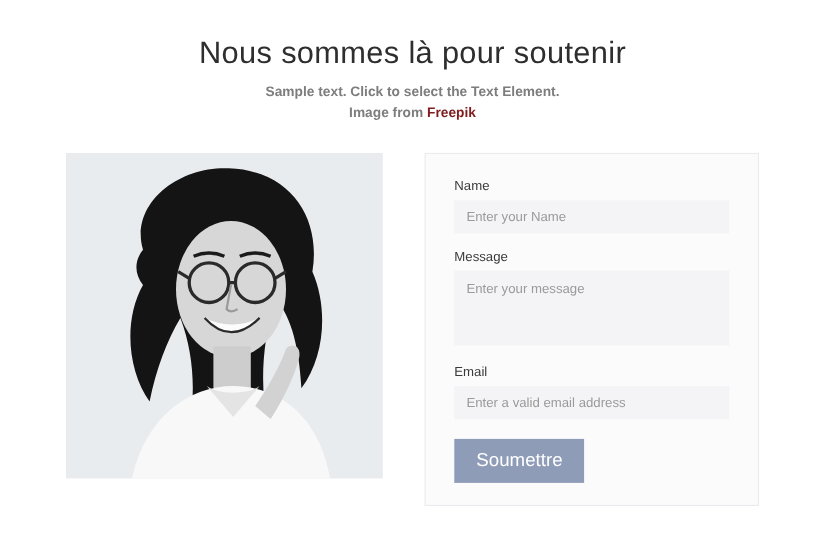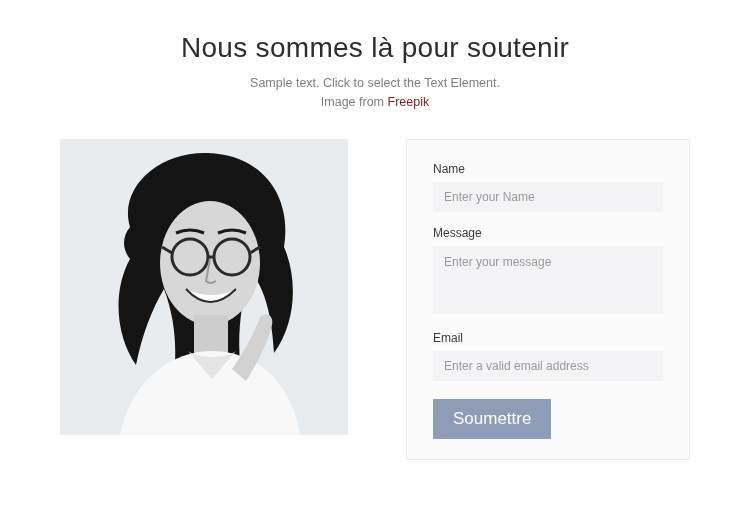--- a/index.html
+++ b/index.html
@@ -25,26 +25,27 @@
   .title {
     font-size: 28px;
     font-weight: 400;
     letter-spacing: 0.3px;
   }
   .subtitle {
     margin-top: 10px;
     font-size: 12.5px;
     color: var(--muted);
     line-height: 1.55;
+    font-weight: bold;
   }
   .subtitle a { color: #7f1d1d; text-decoration: none; }
   .content {
     margin-top: 26px;
     display: flex;
-    gap: 58px;
+    gap: 38px;
     align-items: stretch;
   }
   .photo {
     width: 288px;
     height: 296px;
     background: #eef0f1;
     position: relative;
     overflow: hidden;
     flex: 0 0 auto;
   }

